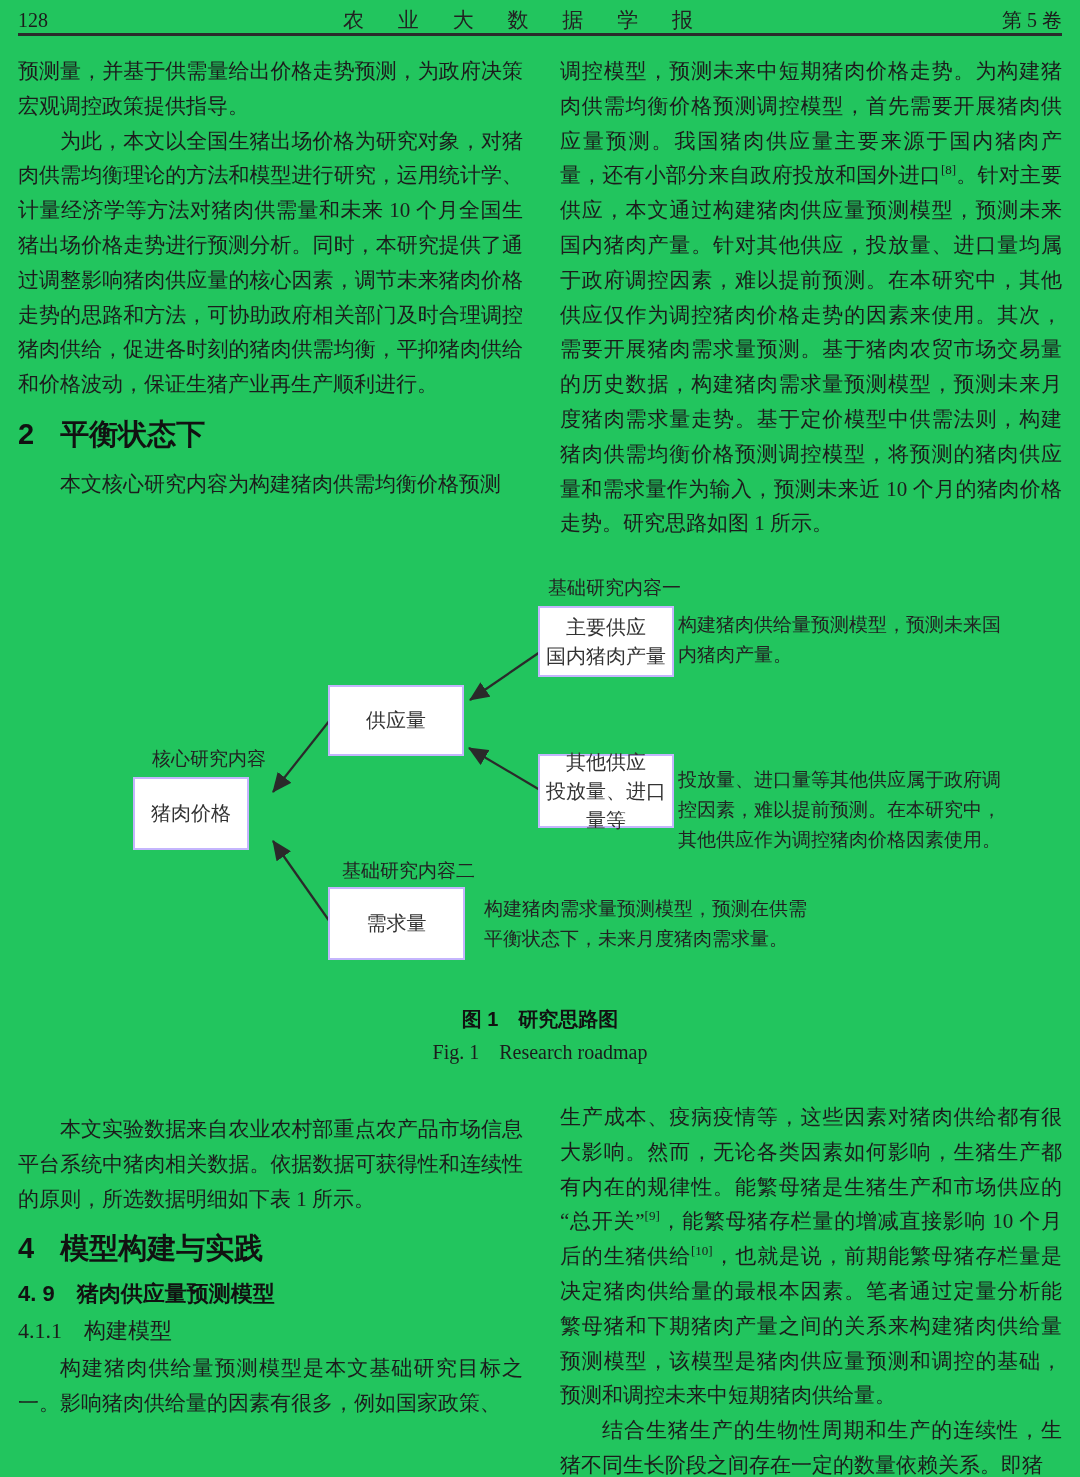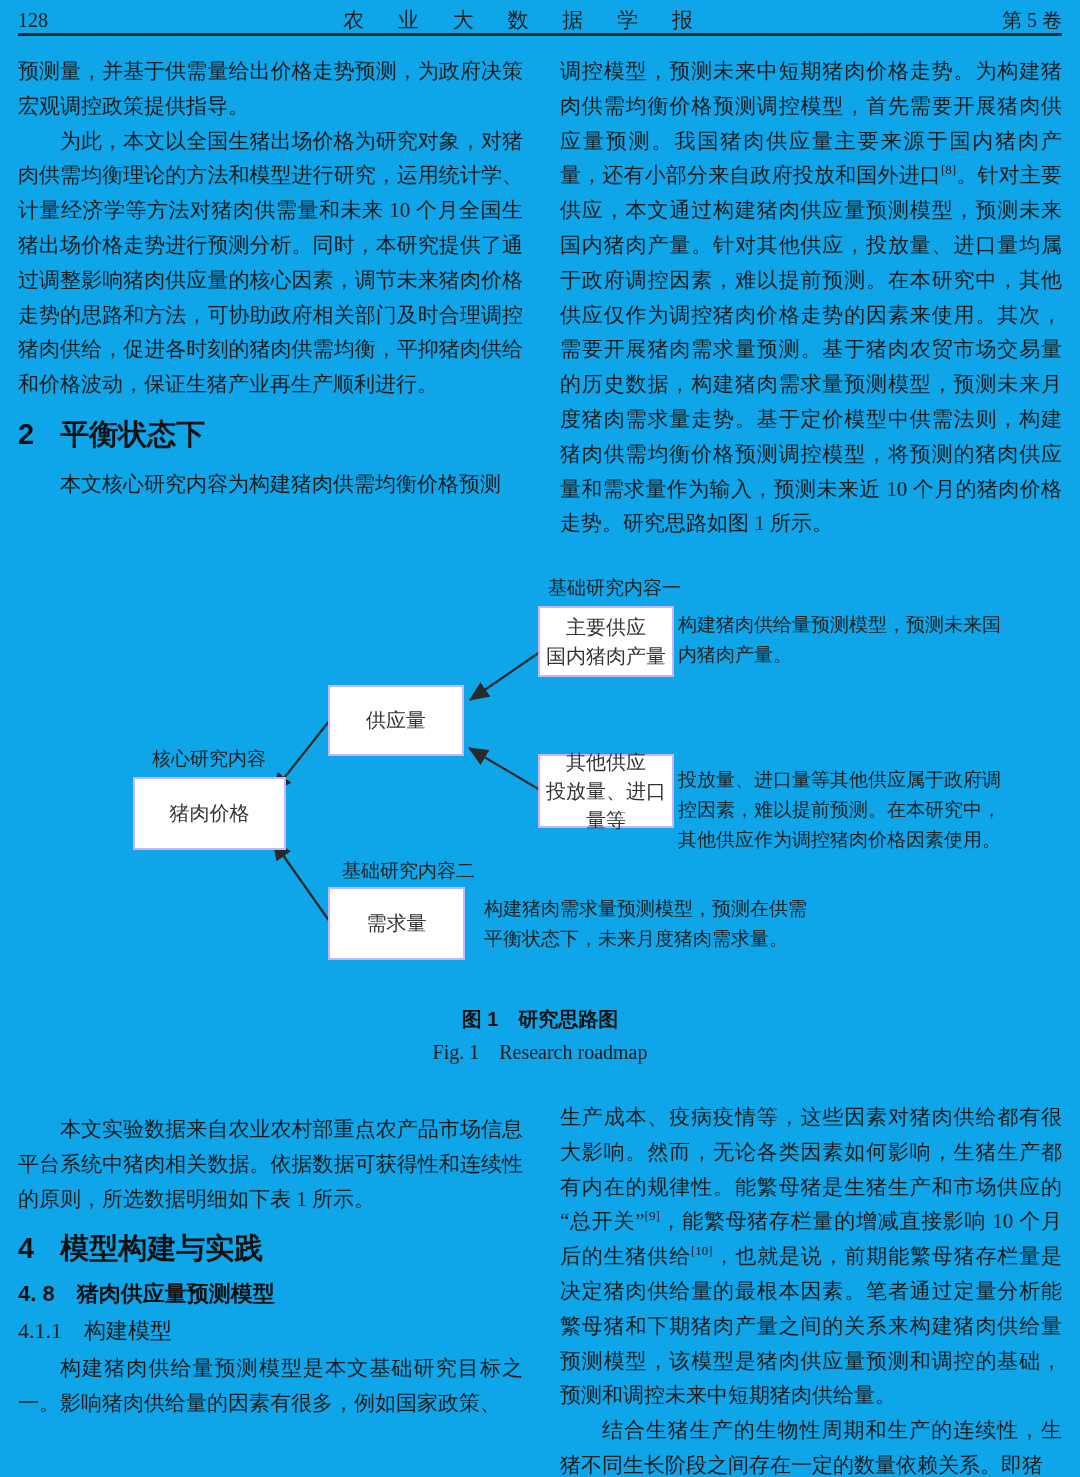--- a/index.html
+++ b/index.html
@@ -1,18 +1,18 @@
 <!DOCTYPE html>
 <html lang="zh"><head>
 <meta charset="utf-8">
 <style>
   html,body{margin:0;padding:0;background:#ffffff;}
   .page{
     position:relative;width:1080px;height:1477px;margin:0 auto;
-    background:#0ea5e9;color:#1c1c1c;overflow:hidden;
+    background:#22c55e;color:#1c1c1c;overflow:hidden;
     font-family:"Liberation Serif","DejaVu Serif",serif;
   }
   
   .hdr{position:absolute;top:6px;left:18px;right:18px;height:26px;
        display:flex;align-items:baseline;justify-content:space-between;
        font-size:20px;}
   .hdr .jtitle{font-family:"Liberation Sans","DejaVu Sans",sans-serif;
        letter-spacing:14px;font-size:21px;color:#222;}
   .hdr-rule{position:absolute;top:33px;left:18px;right:18px;height:0;
        border-top:3px solid #2b2b2b;}
@@ -90,42 +90,42 @@
 
     <div class="flabel" style="left:548px;top:15px;">基础研究内容一</div>
     <div class="fbox" style="left:538px;top:46px;width:136px;height:71px;">主要供应
 国内猪肉产量</div>
     <div class="fann" style="left:678px;top:50px;">构建猪肉供给量预测模型，预测未来国
 内猪肉产量。</div>
 
     <div class="fbox" style="left:328px;top:125px;width:136px;height:71px;">供应量</div>
 
     <div class="flabel" style="left:152px;top:186px;">核心研究内容</div>
-    <div class="fbox" style="left:133px;top:217px;width:153px;height:73px;">猪肉价格</div>
+    <div class="fbox" style="left:133px;top:217px;width:116px;height:73px;">猪肉价格</div>
 
     <div class="fbox" style="left:538px;top:194px;width:136px;height:74px;">其他供应
 投放量、进口量等</div>
     <div class="fann" style="left:678px;top:205px;">投放量、进口量等其他供应属于政府调
 控因素，难以提前预测。在本研究中，
 其他供应作为调控猪肉价格因素使用。</div>
 
     <div class="flabel" style="left:342px;top:298px;">基础研究内容二</div>
     <div class="fbox" style="left:328px;top:327px;width:137px;height:73px;">需求量</div>
     <div class="fann" style="left:484px;top:334px;">构建猪肉需求量预测模型，预测在供需
 平衡状态下，未来月度猪肉需求量。</div>
   </div>
 
   <div class="cap-zh">图 1　研究思路图</div>
   <div class="cap-en">Fig. 1 Research roadmap</div>
 
   <div class="row" id="bottom-row">
     <div class="col">
       <p class="body indent after-h">本文实验数据来自农业农村部重点农产品市场信息平台系统中猪肉相关数据。依据数据可获得性和连续性的原则，所选数据明细如下表 1 所示。</p>
       <h2 class="h1"><span class="num">4</span><span>模型构建与实践</span></h2>
-      <h3 class="h2">4. 8　猪肉供应量预测模型</h3>
+      <h3 class="h2">4. 9　猪肉供应量预测模型</h3>
       <h4 class="h3">4.1.1　构建模型</h4>
       <p class="body indent last">构建猪肉供给量预测模型是本文基础研究目标之一。影响猪肉供给量的因素有很多，例如国家政策、</p>
     </div>
     <div class="col right">
       <p class="body"><span>生产成本、疫病疫情等，这些因素对猪肉供给都有很大影响。然而，无论各类因素如何影响，生猪生产都有内在的规律性。能繁母猪是生猪生产和市场供应的“总开关”</span><sup>[9]</sup><span>，能繁母猪存栏量的增减直接影响 10 个月后的生猪供给</span><sup>[10]</sup><span>，也就是说，前期能繁母猪存栏量是决定猪肉供给量的最根本因素。笔者通过定量分析能繁母猪和下期猪肉产量之间的关系来构建猪肉供给量预测模型，该模型是猪肉供应量预测和调控的基础，预测和调控未来中短期猪肉供给量。</span></p>
       <p class="body indent">结合生猪生产的生物性周期和生产的连续性，生猪不同生长阶段之间存在一定的数量依赖关系。即猪</p>
     </div>
   </div>
 
 </div>

